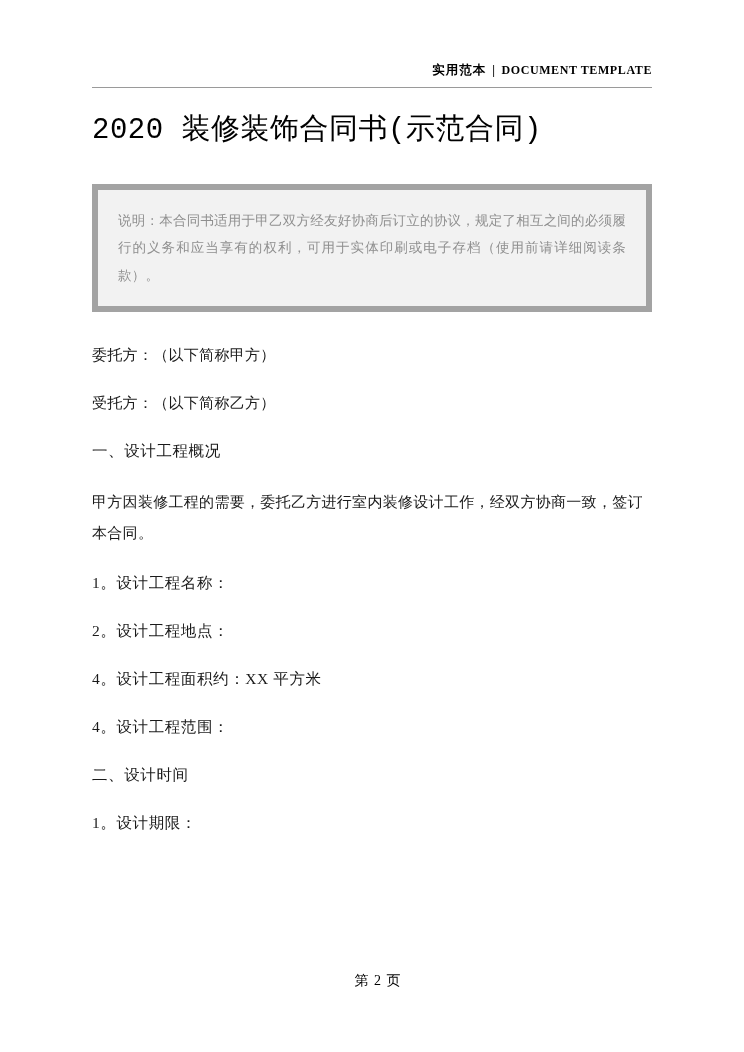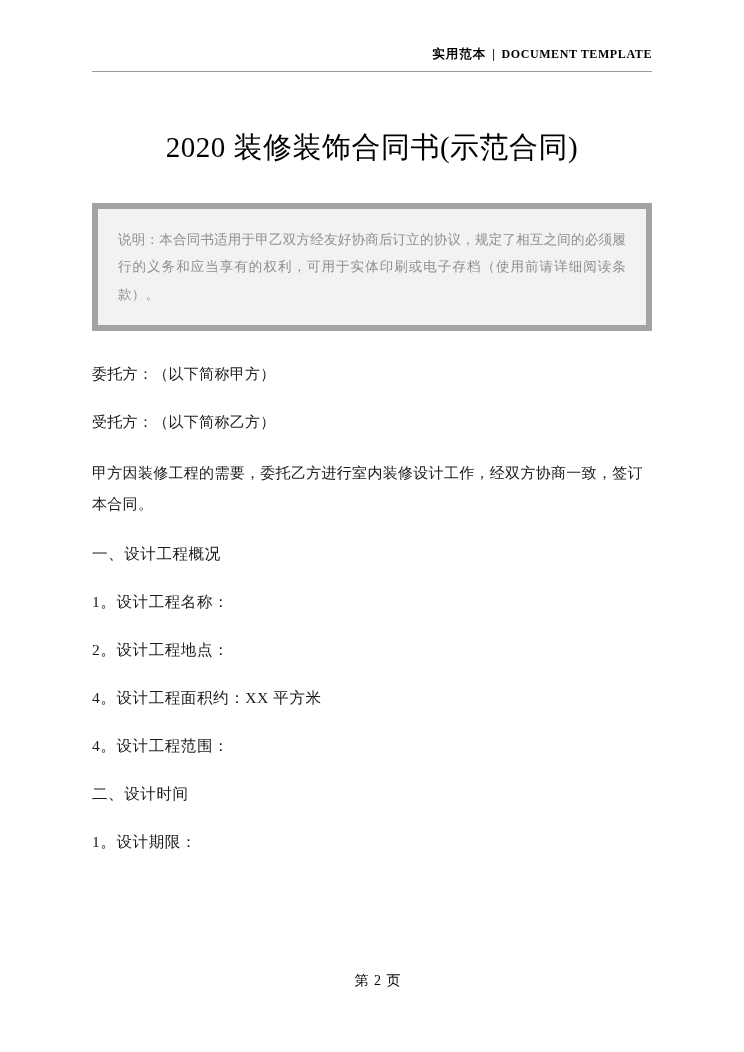--- a/index.html
+++ b/index.html
@@ -13,21 +13,21 @@
     font-family: "Liberation Serif", serif;
     color: #000000;
     position: relative;
     overflow: hidden;
   }
   .page {
     position: relative;
     width: 744px;
     height: 1052px;
     box-sizing: border-box;
-    padding: 0 92px;
+    padding: 16px 92px;
   }
 
   
   .header-block {
     padding-top: 48px;
   }
   .header-line1 {
     text-align: right;
     font-family: "Liberation Serif", serif;
     font-weight: bold;
@@ -56,26 +56,26 @@
     text-align: right;
     font-weight: bold;
     font-size: 12px;
     letter-spacing: 1px;
     margin-top: 7px;
     color: #000;
   }
 
   
   .doc-title {
-    text-align: center;
-    font-family: Liberation Serif, serif;
+    text-align: left;
+    font-family: Liberation Mono, monospace;
     font-size: 29px;
     font-weight: normal;
     letter-spacing: 0.5px;
-    margin-top: 56px;
+    margin-top: 21px;
     color: #000;
   }
 
   
   .notice {
     margin-top: 35px;
     border: 6px solid #a3a3a3;
     background: #f2f2f2;
     padding: 17px 20px 16px 20px;
     color: #8f8f8f;
@@ -136,22 +136,22 @@
     <div class="header-rule"></div>
   </div>
 
   <h1 class="doc-title">2020 装修装饰合同书(示范合同)</h1>
 
   <div class="notice">说明：本合同书适用于甲乙双方经友好协商后订立的协议，规定了相互之间的必须履行的义务和应当享有的权利，可用于实体印刷或电子存档（使用前请详细阅读条款）。</div>
 
   <div class="body-area">
     <p class="para">委托方：（以下简称甲方）</p>
     <p class="para">受托方：（以下简称乙方）</p>
+    <p class="para serif tight">一、设计工程概况</p>
     <p class="para multi">甲方因装修工程的需要，委托乙方进行室内装修设计工作，经双方协商一致，签订本合同。</p>
-    <p class="para serif tight">一、设计工程概况</p>
     <p class="para serif tight">1。设计工程名称：</p>
     <p class="para serif tight">2。设计工程地点：</p>
     <p class="para serif tight">4。设计工程面积约：XX 平方米</p>
     <p class="para serif tight">4。设计工程范围：</p>
     <p class="para serif tight">二、设计时间</p>
     <p class="para serif tight">1。设计期限：</p>
   </div>
 
   <div class="footer">第 2 页</div>
 

